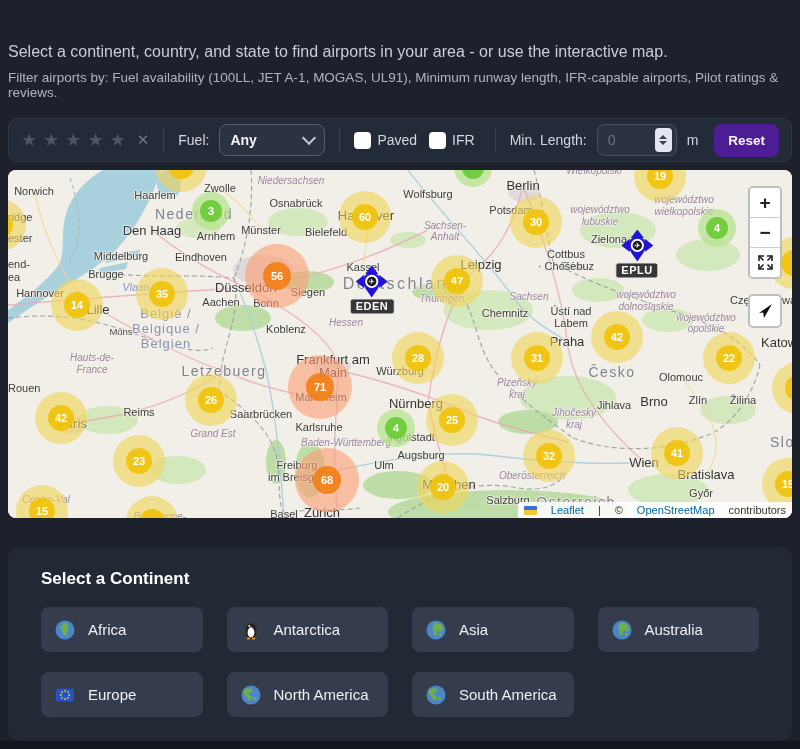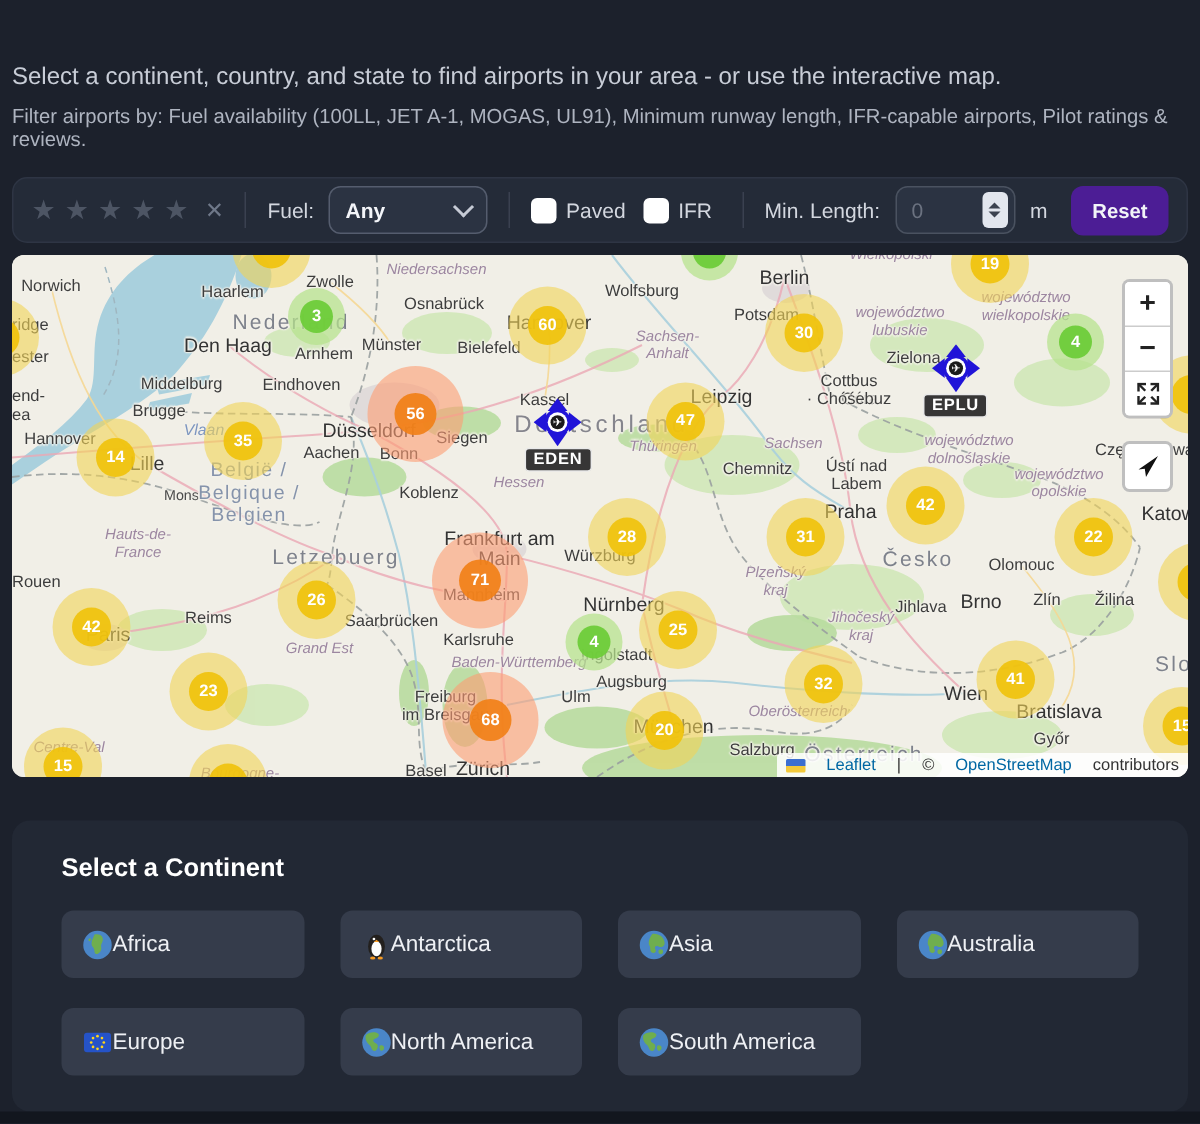--- a/index.html
+++ b/index.html
@@ -84,21 +84,21 @@
   .attribution a{color:#0067a3;text-decoration:none;cursor:pointer;}
   .ua-flag{display:inline-block;width:13px;height:9px;border-radius:1px;
        background:linear-gradient(#3b6fd0 50%,#f2c93a 50%);}
 
   
   .panel{position:absolute;left:8px;top:547px;width:784px;height:194px;box-sizing:border-box;
        background:#222834;border-radius:12px;padding:20px 25px;}
   .panel-heading{font-size:17px;font-weight:bold;color:#ffffff;margin:2px 0 18px 8px;}
   .continent-grid{display:grid;grid-template-columns:repeat(4,1fr);gap:20px 24px;padding:0 8px;}
   .continent-btn{height:45px;background:#353c4b;border:none;border-radius:8px;display:flex;
-       align-items:center;padding:0 14px;cursor:pointer;color:#eef0f4;font-size:15px;
+       align-items:center;gap:13px;padding:0 14px;cursor:pointer;color:#eef0f4;font-size:15px;
        font-family:inherit;}
   .c-icon{width:20px;height:20px;flex:0 0 20px;display:flex;}
 
   .footer-strip{position:absolute;left:0;top:741px;width:800px;height:8px;background:#12161e;}
 </style>
 </head>
 <body>
 
 <div class="page">
 

